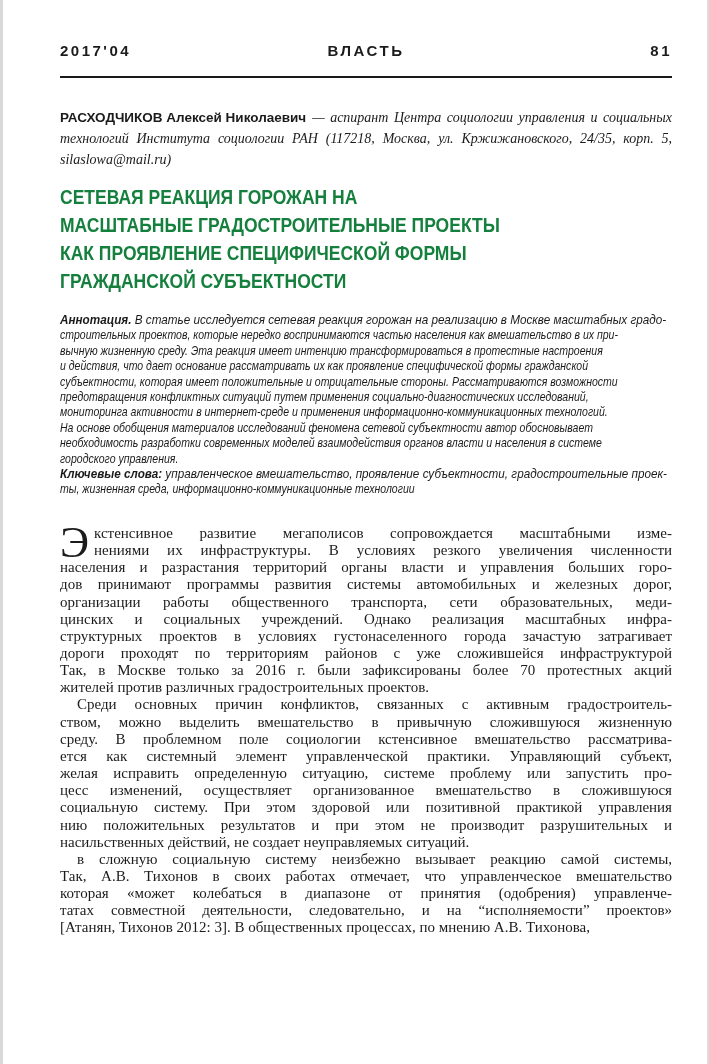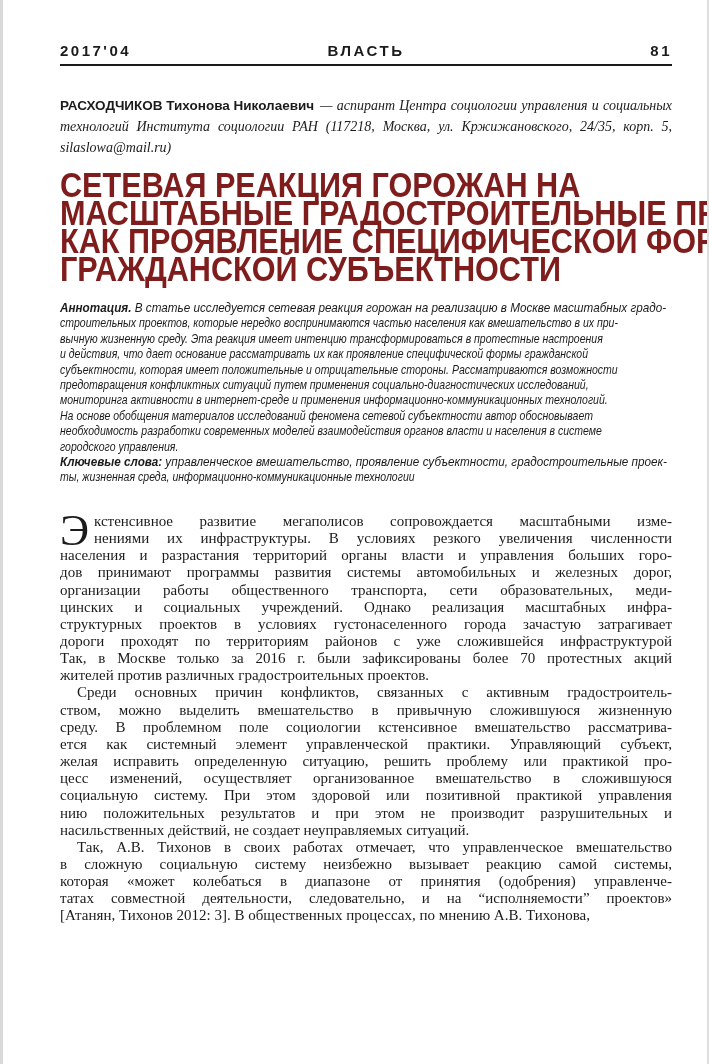--- a/index.html
+++ b/index.html
@@ -18,21 +18,21 @@
   }
   
   .runhead {
     display:grid;
     grid-template-columns:1fr auto 1fr;
     align-items:end;
     font-family:"Liberation Sans", sans-serif;
     font-weight:bold;
     font-size:15px;
     letter-spacing:2.5px;
-    padding-bottom:5px;
+    padding-bottom:17px;
     border-bottom:2px solid #1a1a1a;
     margin-bottom:29px;
   }
   .runhead .rh-right { justify-self:end; }
   .runhead .rh-center { justify-self:center; }
   
   .author { margin-bottom:13px; font-size:14px; font-style:italic; }
   .author-name {
     float:left;
     font-family:"Liberation Sans", sans-serif;
@@ -47,22 +47,22 @@
     text-align:justify;
     text-align-last:justify;
     font-style:italic;
   }
   .author-lines div:last-child { text-align-last:left; }
   
   .title {
     margin:0 0 17px 0;
     font-family:"Liberation Sans", sans-serif;
     font-weight:bold;
-    font-size:35px;
-    color:#7f1d1d;
+    font-size:20px;
+    color:#15803d;
   }
   .title div {
     white-space:nowrap;
     line-height:28px;
     width:114%;
     transform:scaleX(0.875);
     transform-origin:0 0;
   }
   
   .ann { font-family:"Liberation Sans", sans-serif; font-style:italic; font-size:13px; }
@@ -96,21 +96,21 @@
 
 <div class="page">
 
   <div class="runhead">
     <span class="rh-left">2017'04</span>
     <span class="rh-center">ВЛАСТЬ</span>
     <span class="rh-right">81</span>
   </div>
 
   <section class="author">
-    <b class="author-name">РАСХОДЧИКОВ Тихонова Николаевич</b>
+    <b class="author-name">РАСХОДЧИКОВ Алексей Николаевич</b>
     <div class="author-lines">
         <div>— аспирант Центра социологии управления и социальных</div>
         <div>технологий Института социологии РАН (117218, Москва, ул. Кржижановского, 24/35, корп. 5,</div>
         <div>silaslowa@mail.ru)</div>
       </div>
   </section>
 
   <h1 class="title">
       <div>СЕТЕВАЯ РЕАКЦИЯ ГОРОЖАН НА</div>
       <div>МАСШТАБНЫЕ ГРАДОСТРОИТЕЛЬНЫЕ ПРОЕКТЫ</div>
@@ -154,28 +154,28 @@
           <div>дороги проходят по территориям районов с уже сложившейся инфраструктурой</div>
           <div>Так, в Москве только за 2016 г. были зафиксированы более 70 протестных акций</div>
           <div>жителей против различных градостроительных проектов.</div>
         </div>
     </div>
     <div class="para indent">
         <div>Среди основных причин конфликтов, связанных с активным градостроитель-</div>
         <div>ством, можно выделить вмешательство в привычную сложившуюся жизненную</div>
         <div>среду. В проблемном поле социологии кстенсивное вмешательство рассматрива-</div>
         <div>ется как системный элемент управленческой практики. Управляющий субъект,</div>
-        <div>желая исправить определенную ситуацию, решить проблему или практикой про-</div>
+        <div>желая исправить определенную ситуацию, системе проблему или запустить про-</div>
         <div>цесс изменений, осуществляет организованное вмешательство в сложившуюся</div>
         <div>социальную систему. При этом здоровой или позитивной практикой управления</div>
         <div>нию положительных результатов и при этом не производит разрушительных и</div>
         <div>насильственных действий, не создает неуправляемых ситуаций.</div>
       </div>
     <div class="para indent">
+        <div>в сложную социальную систему неизбежно вызывает реакцию самой системы,</div>
         <div>Так, А.В. Тихонов в своих работах отмечает, что управленческое вмешательство</div>
-        <div>в сложную социальную систему неизбежно вызывает реакцию самой системы,</div>
         <div>которая «может колебаться в диапазоне от принятия (одобрения) управленче-</div>
         <div>татах совместной деятельности, следовательно, и на “исполняемости” проектов»</div>
         <div>[Атанян, Тихонов 2012: 3]. В общественных процессах, по мнению А.В. Тихонова,</div>
       </div>
   </section>
 
 </div>
 
 </body></html>

